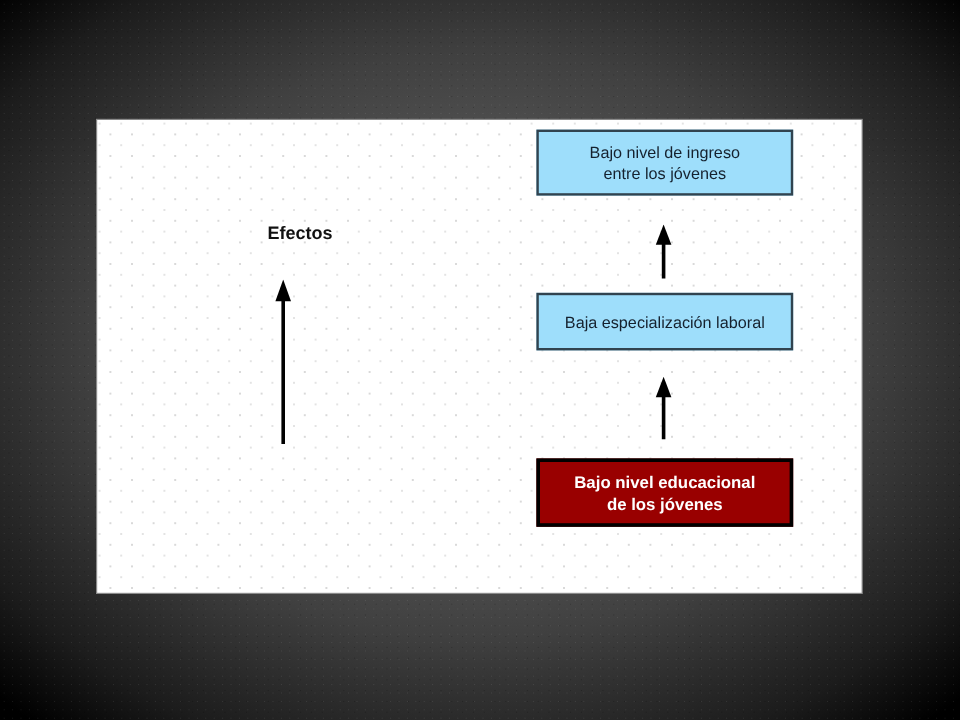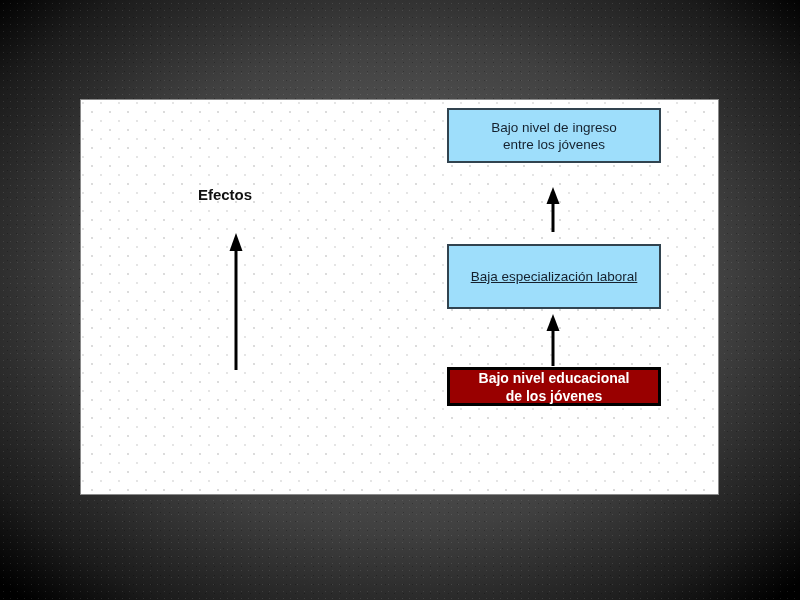--- a/index.html
+++ b/index.html
@@ -38,44 +38,44 @@
     z-index: 2;
   }
   .side-label {
     position: absolute;
     transform: translateX(-50%);
     font-size: 15px;
     font-weight: 700;
     color: #111111;
     white-space: nowrap;
   }
-  .efectos { left: 144px; top: 86px; text-align: center; }
+  .efectos { left: 169px; top: 86px; text-align: center; }
   .problema { left: 163px; top: 298px; }
   .arrow { position: absolute; }
   .box {
     position: absolute;
     left: 366px;
     width: 214px;
     box-sizing: border-box;
     display: flex;
     align-items: center;
     justify-content: center;
     text-align: center;
     white-space: pre-line;
     line-height: 17px;
   }
   .box-blue {
     border: 2px solid;
     font-size: 13.5px;
     font-weight: 400;
   }
   .box-top { top: 8px; height: 55px; }
-  .box-mid { top: 144px; height: 65px; text-decoration: underline; }
+  .box-mid { top: 144px; height: 48px; }
   .box-red {
-    top: 267px; height: 39px;
+    top: 282px; height: 57px;
     border: 3px solid;
     font-size: 14px;
     font-weight: 700;
     line-height: 18px;
   }
 </style>
 </head>
 <body>
 
 <div class="stage">

